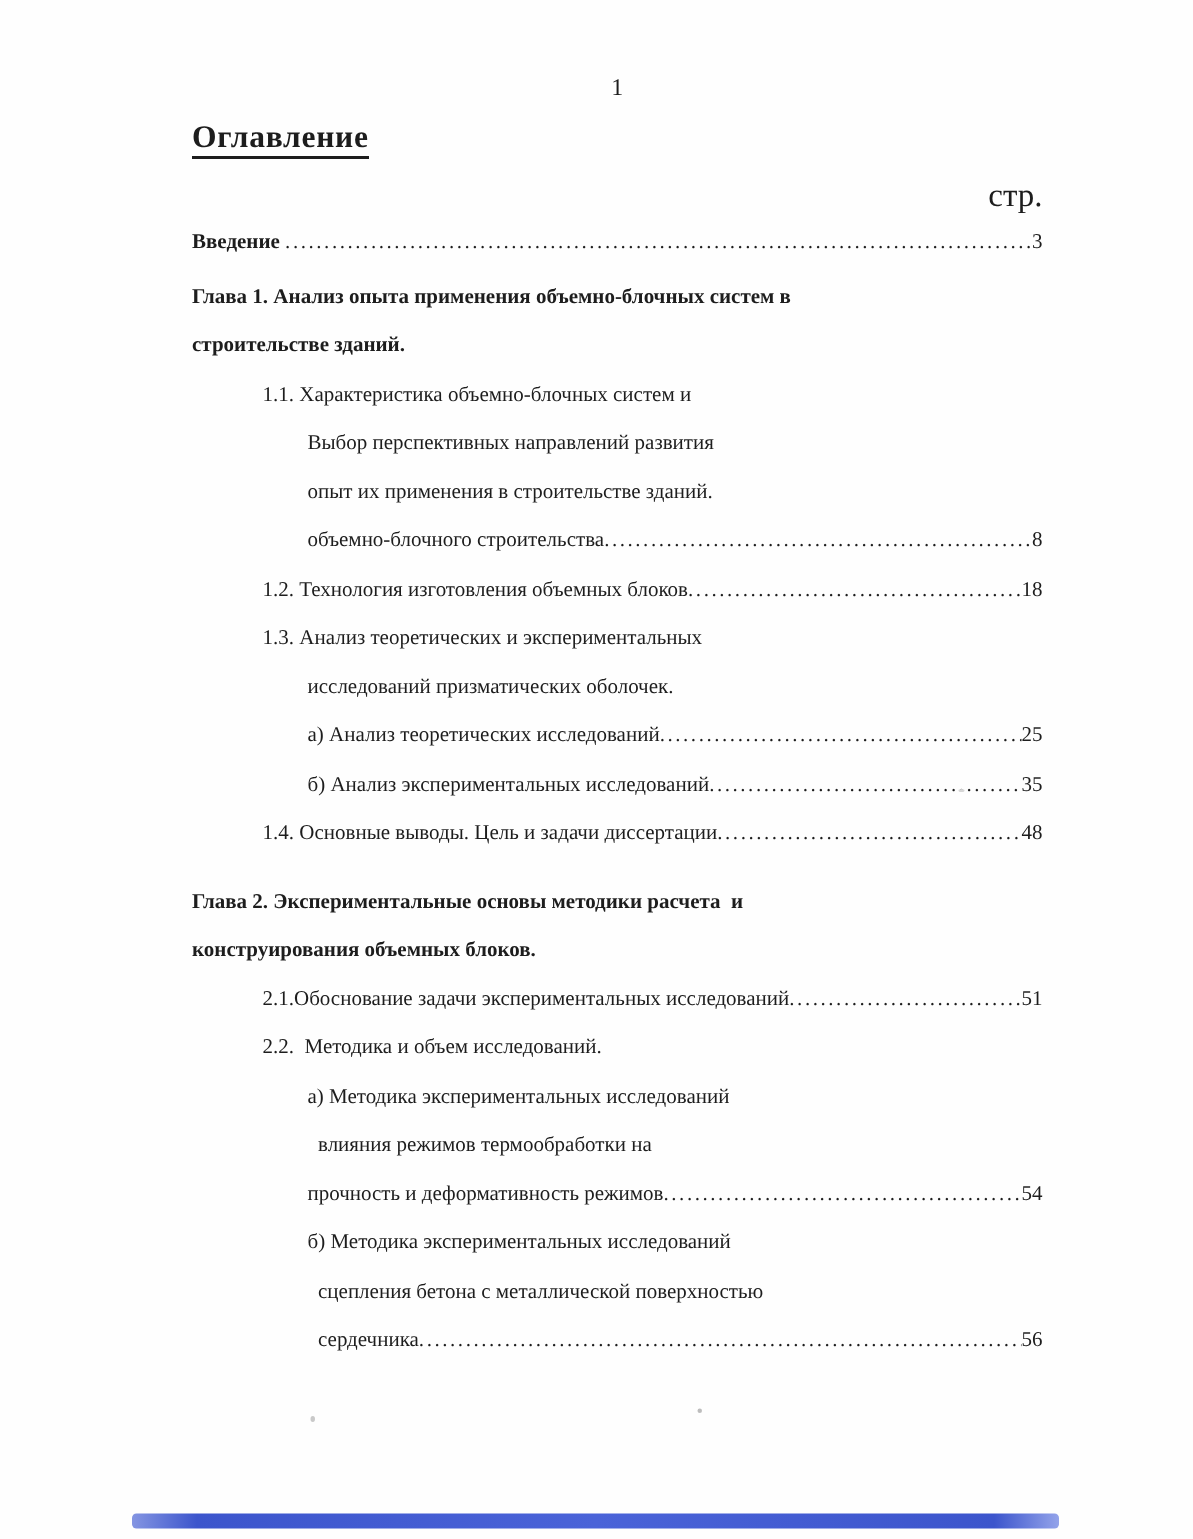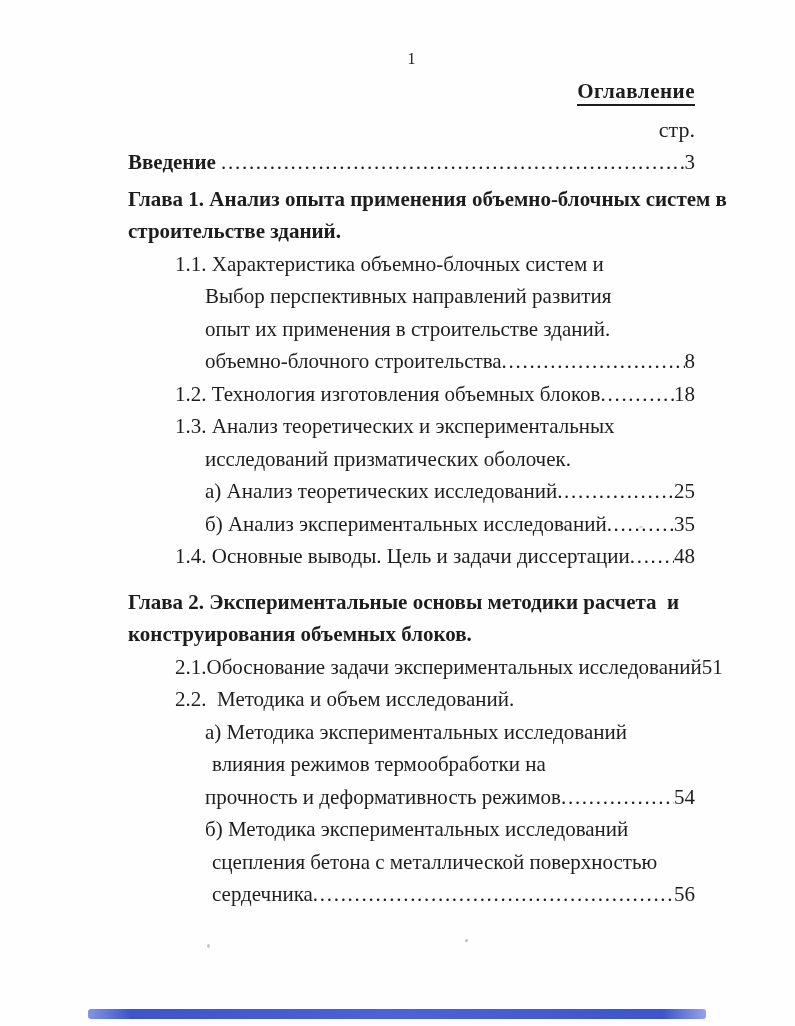--- a/index.html
+++ b/index.html
@@ -8,32 +8,32 @@
     background:#fefefe;
     font-family:"Liberation Serif","DejaVu Serif",serif;
     color:#1d1d1d;
   }
   .page-number{
     position:absolute;top:50px;left:128px;width:567px;
     text-align:center;font-size:16px;
   }
   .doc-title{
     position:absolute;top:79px;left:128px;width:567px;
-    text-align:right;font-size:21px;font-weight:bold;letter-spacing:.5px;
+    text-align:left;font-size:21px;font-weight:bold;letter-spacing:.5px;
   }
   .doc-title span{
     border-bottom:2.5px solid #1d1d1d;padding-bottom:1px;
   }
   .str-label{
     position:absolute;top:117px;left:128px;width:567px;
     text-align:right;font-size:22px;
   }
   .toc{
     position:absolute;top:146px;left:128px;width:567px;
-    font-size:21px;
+    font-size:14px;
   }
   .toc-row{
     display:flex;align-items:baseline;line-height:32.5px;
     white-space:nowrap;
   }
   .toc-row.gap-before{margin-top:4px;}
   .toc-row.gap-before-sm{margin-top:13px;}
   .indent-0{padding-left:0;}
   .indent-1{padding-left:47px;}
   .indent-2{padding-left:77px;}

